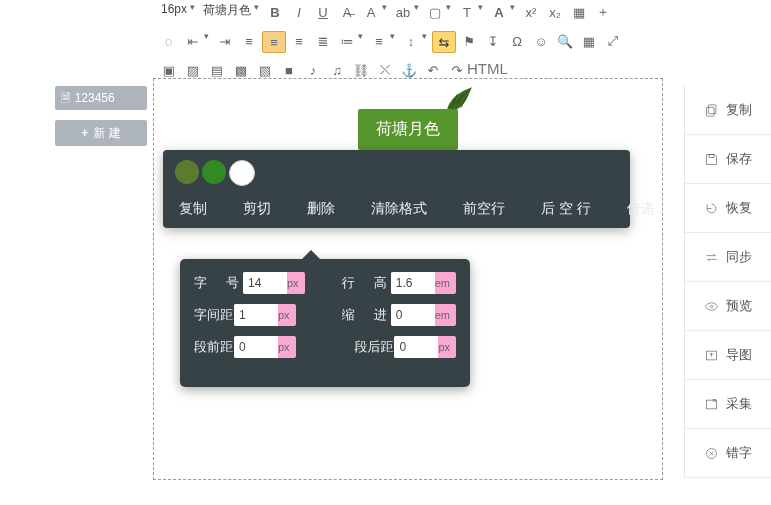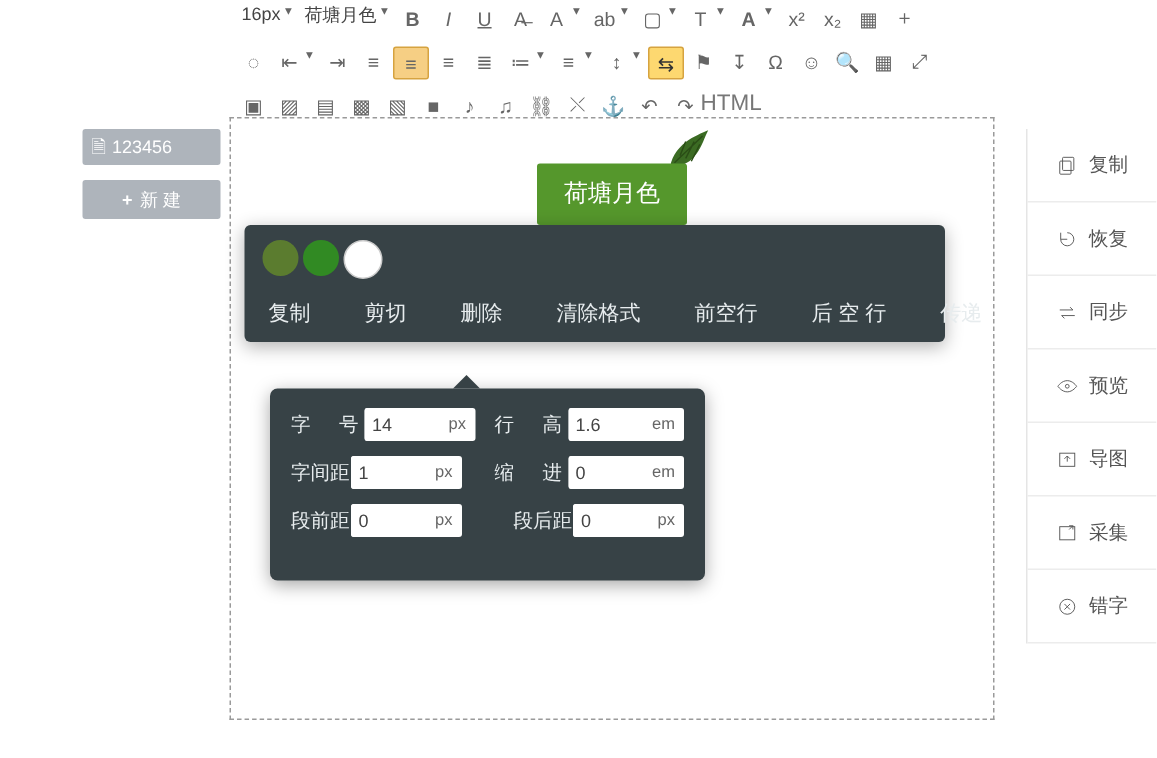--- a/index.html
+++ b/index.html
@@ -48,23 +48,23 @@
 .car{font-size:10px;margin-left:2px}
 
 
 .panel{position:absolute;left:180px;top:259px;width:262px;background:#374246;color:#e7ecee;border-radius:5px;box-shadow:0 3px 12px rgba(0,0,0,.35);padding:13px 14px}
 .panel::before{content:"";position:absolute;top:-9px;left:122px;border-left:9px solid transparent;border-right:9px solid transparent;border-bottom:9px solid #374246}
 .prow{display:flex;align-items:center;justify-content:space-between;margin-bottom:10px}
 .prow:last-child{margin-bottom:16px}
 .pgrp{display:flex;align-items:center;gap:1px}
 .plab{font-size:13px;letter-spacing:3px;white-space:nowrap}
 .plab.nls{letter-spacing:0}
-.pinp{display:flex;align-items:center;background:#ffffff;border-radius:2px;height:22px;overflow:hidden}
+.pinp{display:flex;align-items:center;background:#f9a8d4;border-radius:2px;height:22px;overflow:hidden}
 .pinp input{border:none;width:34px;height:22px;padding:0 5px;font-size:12px;color:#444;outline:none}
-.pinp .u{font-size:11px;color:#666;padding:0 6px 0 12px}
+.pinp .u{font-size:11px;color:#666;padding:0 6px 0 0}
 </style>
 </head>
 <body>
 <div class="stage">
 
 <div class="toolbar">
   <div class="trow">
     <span class="txt">16px</span>
         <span class="dd">▾</span>
     <span class="txt">荷塘月色</span>
@@ -239,20 +239,27 @@
 <div class="right">
   <div class="rbtn">
         <svg viewBox="0 0 24 24">
           <rect x="7" y="3" width="12" height="14" rx="1"></rect>
           <rect x="4" y="7" width="12" height="14" rx="1"></rect>
         </svg>
         <span>复制</span>
       </div>
   <div class="rbtn">
         <svg viewBox="0 0 24 24">
+          <path d="M4 4h13l3 3v13H4z"></path>
+          <rect x="8" y="4" width="8" height="5"></rect>
+        </svg>
+        <span>保存</span>
+      </div>
+  <div class="rbtn">
+        <svg viewBox="0 0 24 24">
           <path d="M12 5a7 7 0 1 1-7 7"></path>
           <path d="M5 5v7h7"></path>
         </svg>
         <span>恢复</span>
       </div>
   <div class="rbtn">
         <svg viewBox="0 0 24 24">
           <path d="M4 9h14l-3-3"></path>
           <path d="M20 15H6l3 3"></path>
         </svg>

